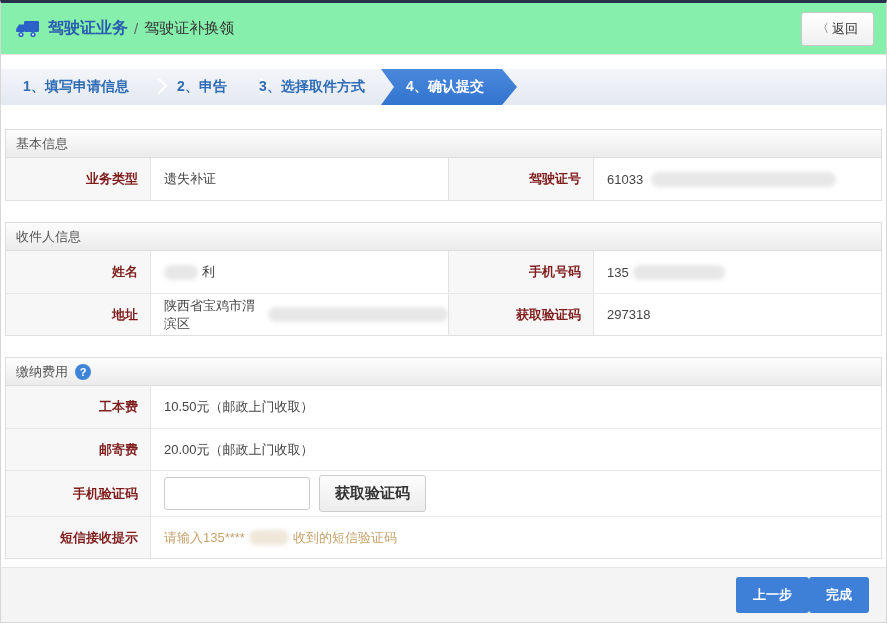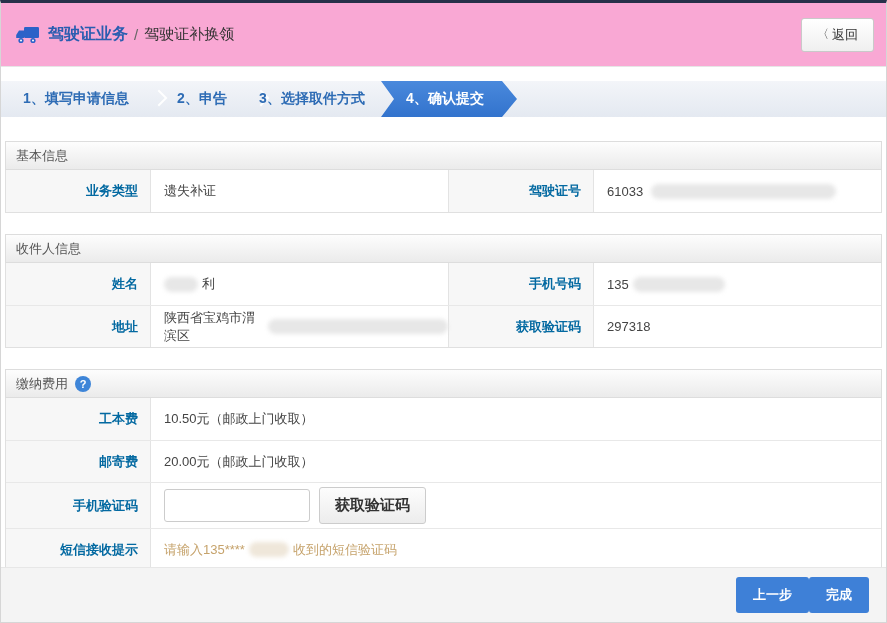--- a/index.html
+++ b/index.html
@@ -12,25 +12,25 @@
   .page {
     width: 887px; height: 623px;
     border: 1px solid #d6d6d6;
     border-top: 3px solid #27314a;
     background: #fff;
     position: relative;
     overflow: hidden;
   }
   
   .header {
-    height: 64px;
+    height: 52px;
     display: flex; align-items: center;
     padding: 0 12px 0 14px;
     border-bottom: 1px solid #e6e6e6;
-    background: #f9a8d4;
+    background: #86efac;
   }
   .truck-icon { display: inline-flex; margin-right: 8px; }
   .app-title { color: #2a5db0; font-weight: bold; font-size: 16px; }
   .crumb-sep { color: #666; font-size: 15px; margin: 0 6px; }
   .app-subtitle { color: #333; font-size: 15px; }
   .back-btn {
     margin-left: auto;
     padding: 7px 15px;
     font-size: 13px; color: #333;
     background: linear-gradient(#ffffff, #efefef);
@@ -100,21 +100,21 @@
     border-top: 1px solid #e8e8e8;
   }
   .row:first-child { border-top: none; }
   .row.cols4 { grid-template-columns: 145px 297px 146px 1fr; }
   .row.cols2 { grid-template-columns: 145px 1fr; }
   .row.tall { min-height: 46px; }
   .cell-label {
     background: #f7f7f7;
     display: flex; align-items: center; justify-content: flex-end;
     padding-right: 12px;
-    font-size: 13px; font-weight: bold; color: #0369a1;
+    font-size: 13px; font-weight: bold; color: #7f1d1d;
     border-right: 1px solid #e3e3e3;
   }
   .cell-label.mid { border-left: 1px solid #e3e3e3; }
   .cell-value {
     display: flex; align-items: center;
     padding-left: 13px;
     font-size: 13px; color: #444;
     background: #fff;
   }
   .redact {

